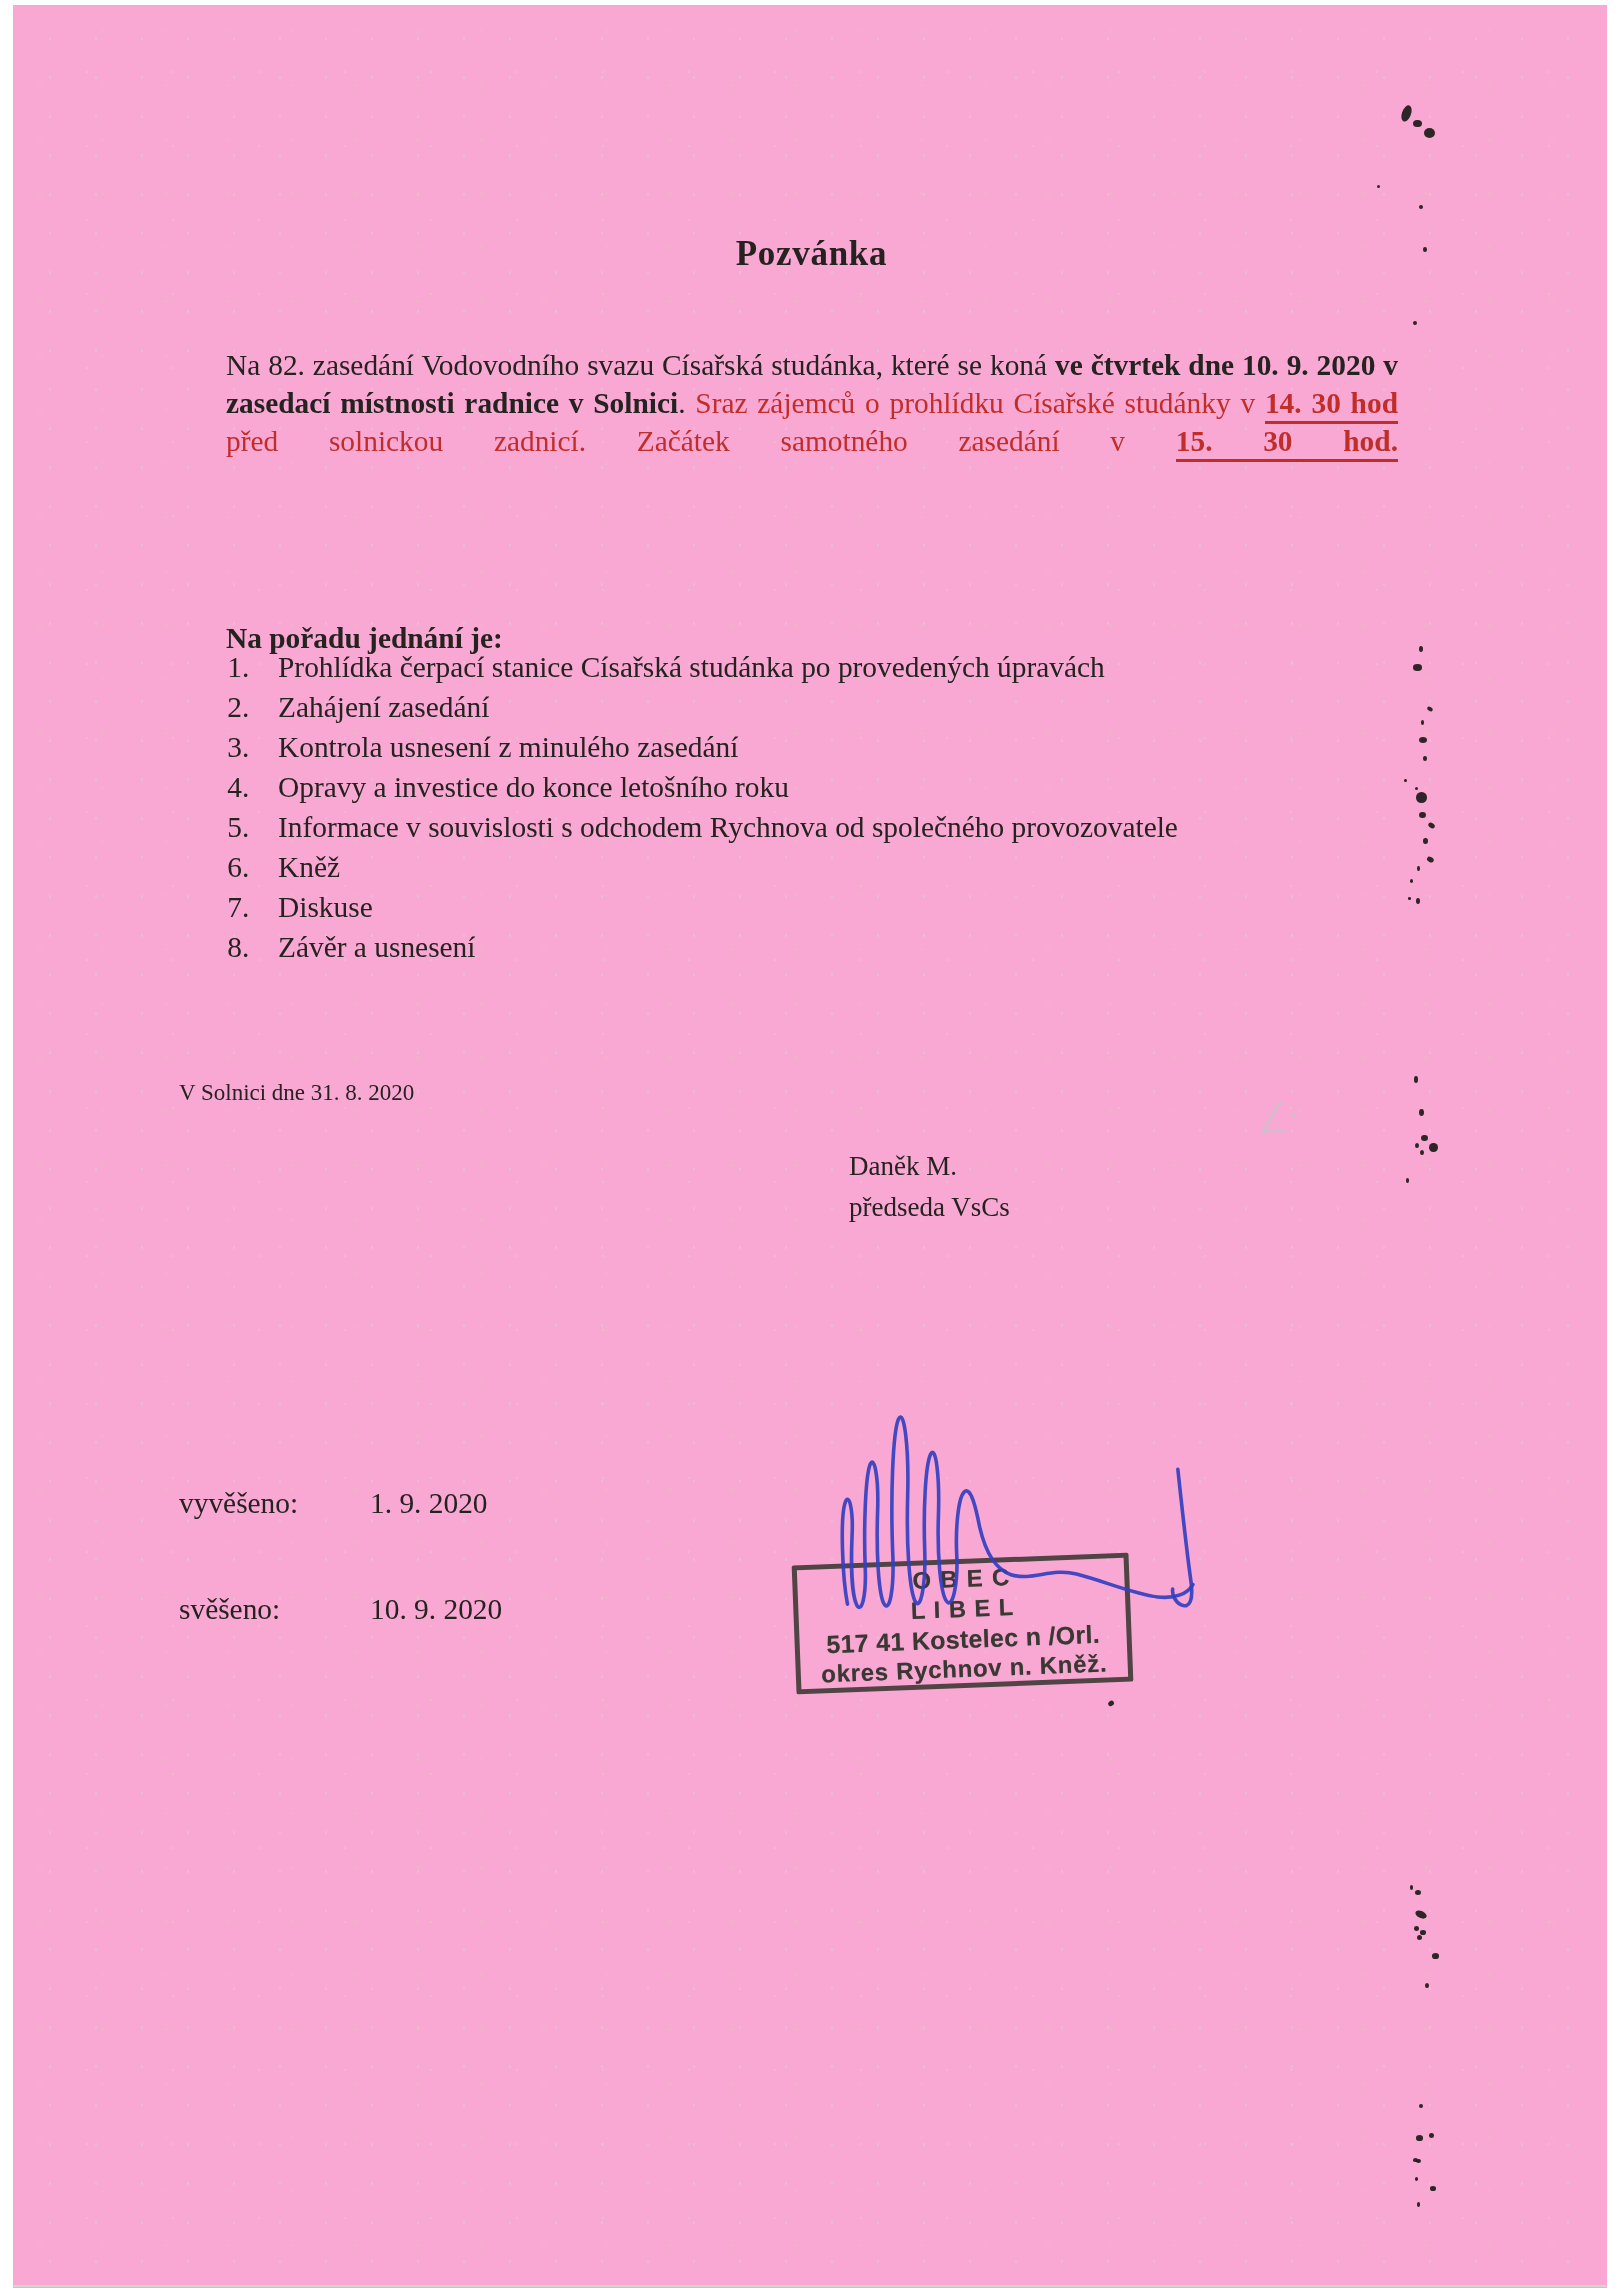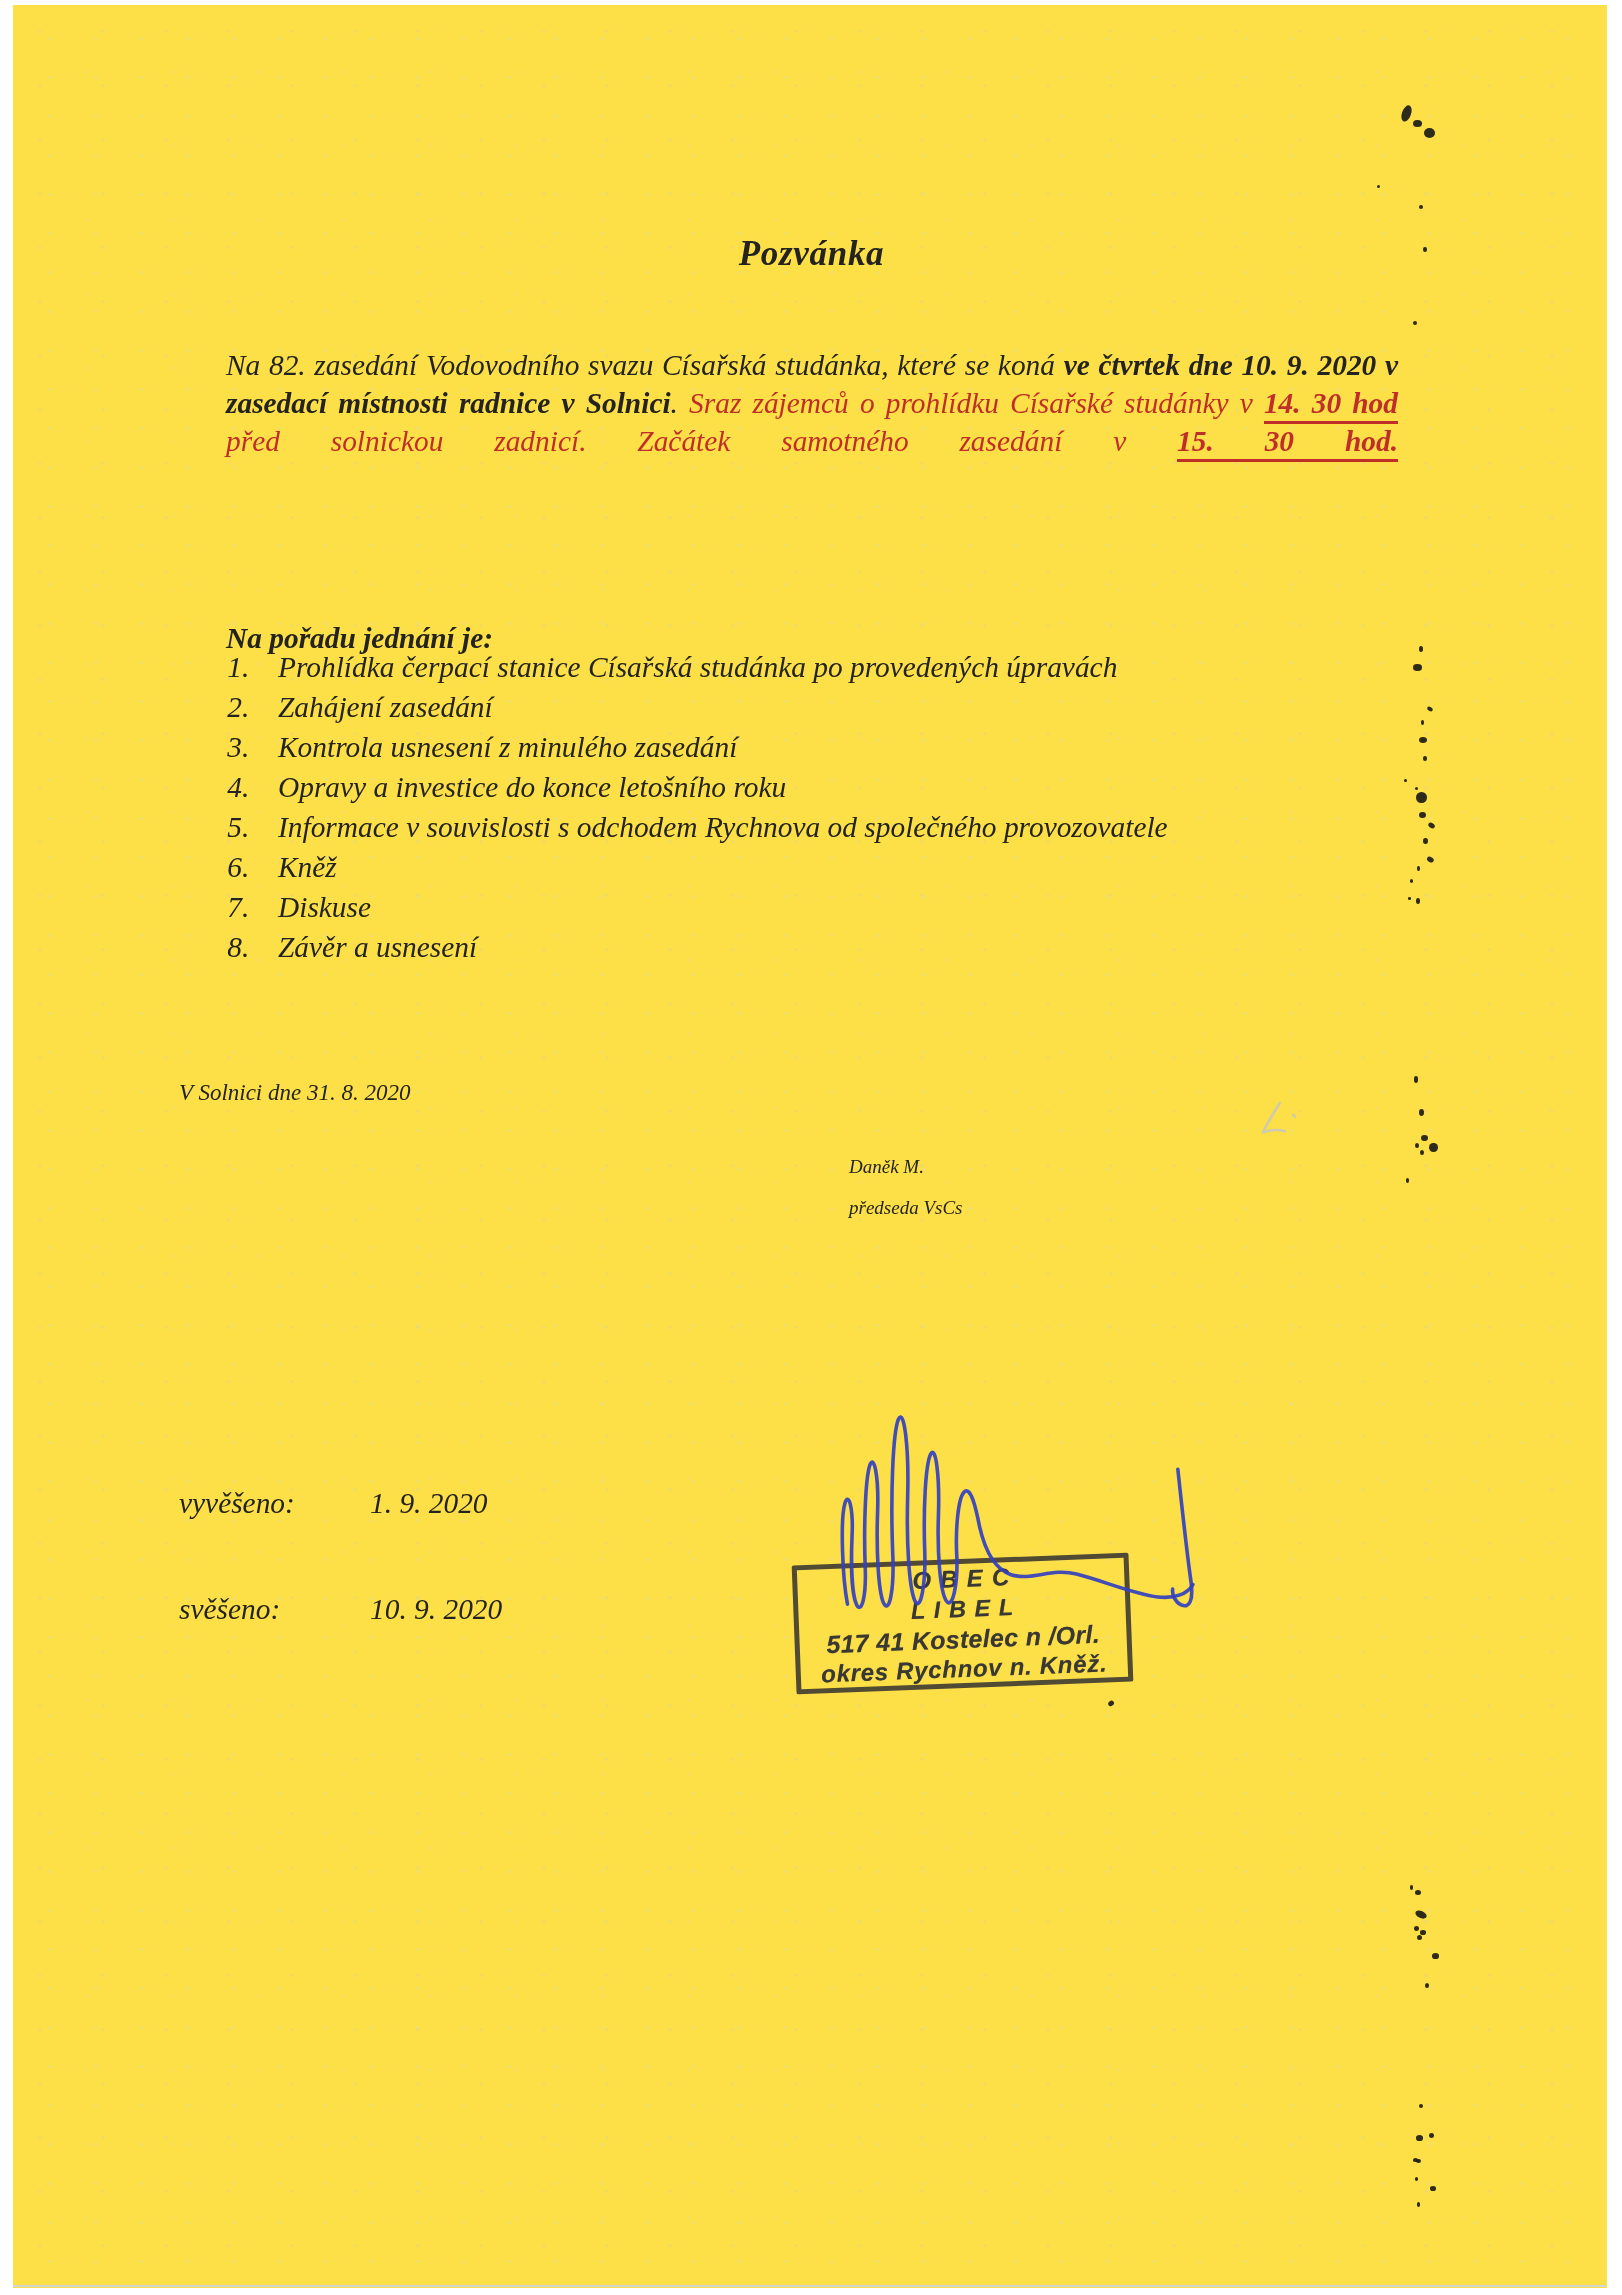--- a/index.html
+++ b/index.html
@@ -1,24 +1,23 @@
 <!DOCTYPE html>
 <html style="--red: #c02e29; --blue: #3340c0; --stamp: #3a3833;font-size:10.5px"><head>
 <meta charset="utf-8">
 <style>
   html, body { margin:0; padding:0; background:#ffffff; }
   body { width:1623px; height:2295px; position:relative; }
 
   .page {
     position:absolute; inset:0;
-    background:#fde047;
+    background:#f9a8d4;
     font-family:"Liberation Serif", serif;
     color:#24231f;
     overflow:hidden;
-    font-style:italic;
   }
   
   .texture {
     position:absolute; inset:0; z-index:0; pointer-events:none;
     background-image:
       radial-gradient(circle, rgba(216,205,160,0.55) 1px, transparent 1.4px),
       radial-gradient(circle, rgba(208,217,224,0.45) 1px, transparent 1.4px),
       radial-gradient(circle, rgba(222,214,178,0.4) 0.8px, transparent 1.3px);
     background-size: 63px 54px, 46px 39px, 86px 74px;
     background-position: 8.5px 4.6px, 27px 19px, 44px 35px;
@@ -72,21 +71,21 @@
   }
   .u-black { border-bottom:3.3px solid #23221e; padding-bottom:3.9px; }
 
   .place-date {
     position:absolute; left:179px; top:1074px;
     font-size:23px; line-height:38px; z-index:1;
   }
 
   .signer {
     position:absolute; left:849px; top:1146px;
-    font-size:19px; line-height:41px; z-index:1;
+    font-size:27px; line-height:41px; z-index:1;
   }
 
   .posting-head {
     position:absolute; left:179px; top:1411px;
     font-size:29.4px; line-height:38px; z-index:1;
   }
   .post-row { position:absolute; left:179px; font-size:29.4px; line-height:38px; z-index:1; }
   .post-row.posted  { top:1484px; }
   .post-row.removed { top:1561px;margin-top:29px; }
   .post-row .val { position:absolute; left:191px; top:0; white-space:nowrap; }

